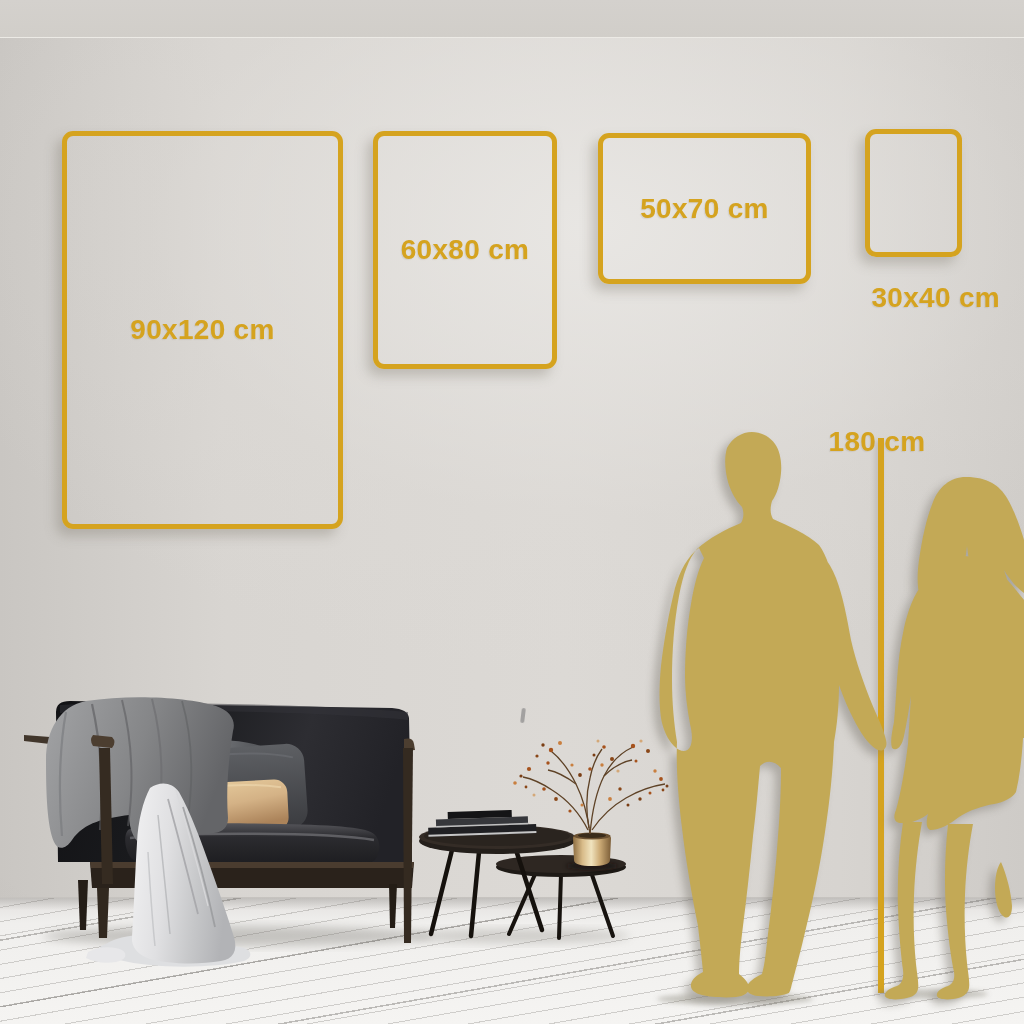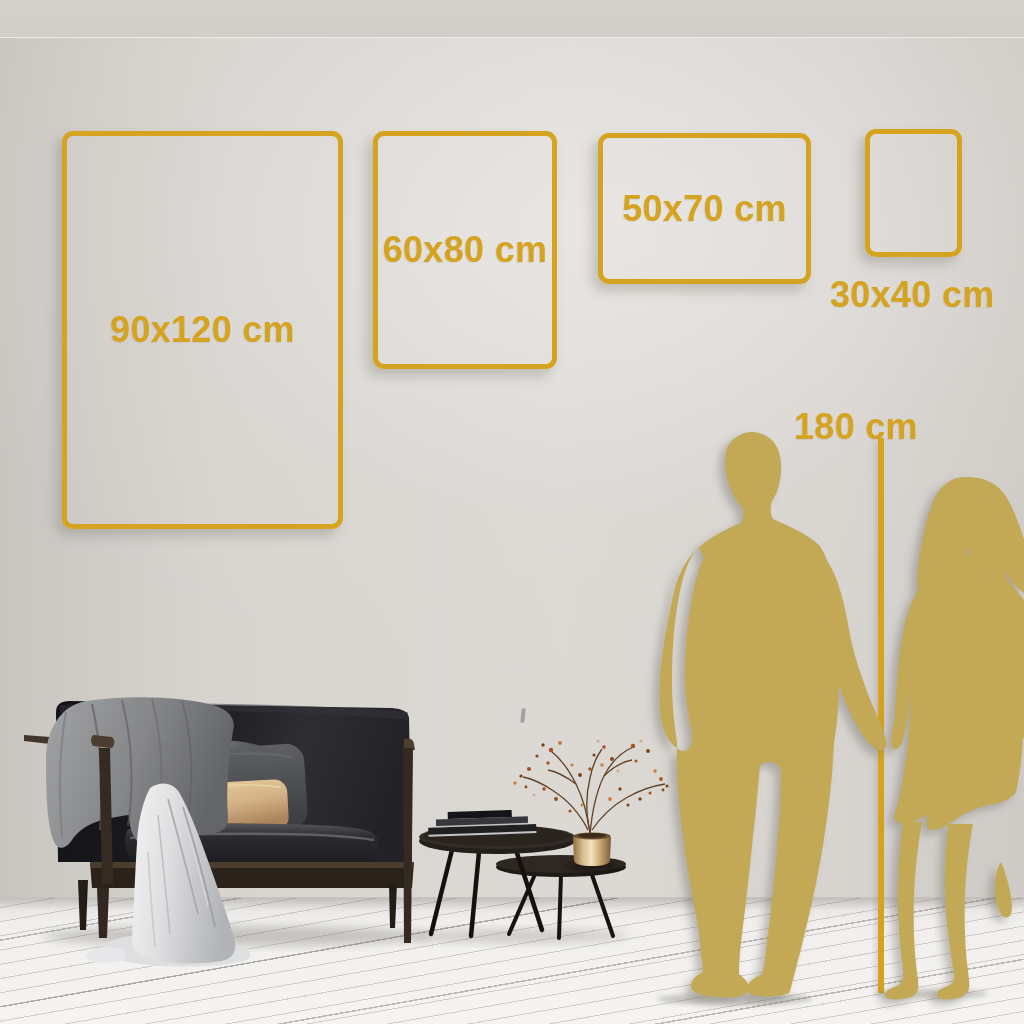--- a/index.html
+++ b/index.html
@@ -42,30 +42,30 @@
   }
   
   .frame{
     position:absolute;box-sizing:border-box;
     border:5px solid var(--accent-gold,#D5A31F);border-radius:11px;
     box-shadow:-6px 7px 12px rgba(122,116,106,.34);
     display:flex;align-items:center;justify-content:center;
   }
   .size-label{
     color:var(--accent-gold,#D5A31F);
-    font-weight:800;font-size:36px;letter-spacing:.3px;white-space:nowrap;
+    font-weight:800;font-size:28px;letter-spacing:.3px;white-space:nowrap;
     text-shadow:-1px 1px 1px rgba(140,130,110,.18);
   }
   .f1{left:62px;top:131px;width:281px;height:398px;}
   .f2{left:373px;top:131px;width:184px;height:238px;}
   .f3{left:598px;top:133px;width:213px;height:151px;}
   .f4{left:865px;top:129px;width:97px;height:128px;}
-  .f4-label{position:absolute;left:830px;top:274px;width:170px;text-align:left;}
+  .f4-label{position:absolute;left:830px;top:282px;width:170px;text-align:right;}
   
-  .marker-label{position:absolute;left:794px;top:406px;width:166px;}
+  .marker-label{position:absolute;left:794px;top:426px;width:166px;text-align:center;}
   .marker-line{
     position:absolute;left:878px;top:438px;width:6px;height:555px;
     background:var(--accent-gold,#D5A31F);
     box-shadow:-3px 3px 5px rgba(122,116,106,.25);
   }
   
   .furniture-svg{position:absolute;left:0;top:690px;width:680px;height:334px;}
   .figures-svg{position:absolute;left:630px;top:420px;width:394px;height:604px;}
   .figures{fill:var(--silhouette-gold,#C3A956);filter:drop-shadow(-6px 5px 4px rgba(122,117,108,.45));}
   .foot-shadow{fill:rgba(122,117,108,.38);}

